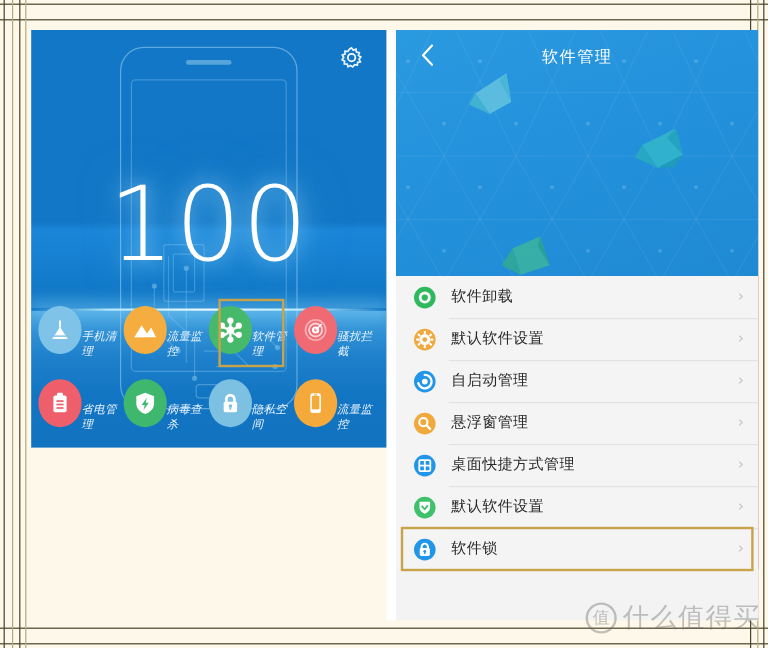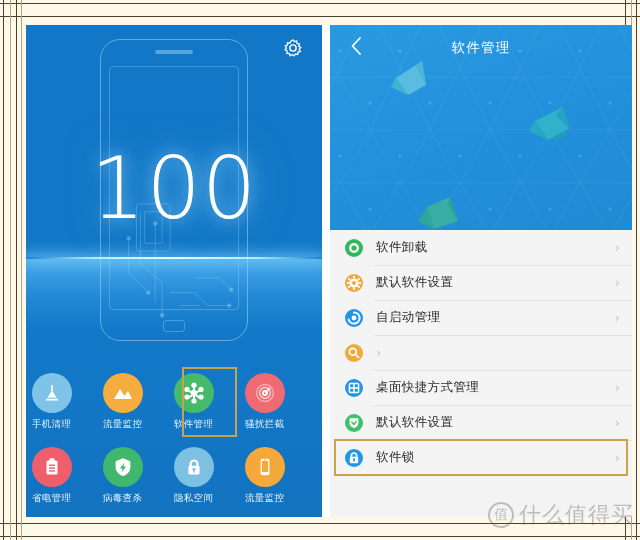--- a/index.html
+++ b/index.html
@@ -19,21 +19,21 @@
   
   .stage {
     position:absolute; left:26px; top:25px;
     width:606px; height:492px;
     display:flex;
   }
 
   
   .left-panel {
     position:relative;
-    width:296px; height:492px;
+    width:296px; height:348px;
     background:linear-gradient(180deg,#1277c6 0%,#1277c6 46%,#1a86d8 48%,#1279c8 62%,#1273c0 100%);
     overflow:hidden;
     flex:0 0 296px;
   }
   
   .scanline {
     position:absolute; left:0; right:0; top:232px; height:2px;
     background:linear-gradient(90deg,rgba(140,225,255,0) 0%,rgba(190,240,255,.95) 22%,#e8fbff 50%,rgba(190,240,255,.95) 78%,rgba(140,225,255,0) 100%);
     box-shadow:0 0 14px 3px rgba(150,225,255,.7);
   }
@@ -78,22 +78,22 @@
   }
 
   
   .icon-grid {
     position:absolute; left:0; right:0; bottom:8px;
     display:grid; grid-template-columns:repeat(4,1fr);
     row-gap:6px; padding:0 6px;
   }
   .grid-cell {
     position:relative;
-    display:flex; flex-direction:column; align-items:flex-start;
-    padding:6px 0 4px; cursor:pointer;
+    display:flex; align-items:flex-end;
+    padding:6px 0 4px; cursor:pointer;font-style:italic;
   }
   .grid-cell.selected::after{
     content:""; position:absolute; left:8px; right:8px; top:0; bottom:-2px;
     border:2px solid #c9a349; pointer-events:none;
   }
   .ic-circle {
     width:40px; height:40px; border-radius:50%;
     display:flex; align-items:center; justify-content:center;
     margin-bottom:5px;
   }
@@ -454,20 +454,21 @@
       </div>
 
       <div class="rp-row">
         <span class="rp-ic">
           <svg width="20" height="20" viewBox="0 0 20 20">
             <circle cx="10" cy="10" r="9" fill="#f0a93c"></circle>
             <circle cx="8.8" cy="8.8" r="3.4" fill="none" stroke="#ffffff" stroke-width="1.7"></circle>
             <path d="M11.4 11.4 L14.4 14.4" stroke="#ffffff" stroke-width="1.9" stroke-linecap="round"></path>
           </svg>
         </span>
+        <span class="rp-text">悬浮窗管理</span>
         <span class="rp-chev">›</span>
       </div>
 
       <div class="rp-row">
         <span class="rp-ic">
           <svg width="20" height="20" viewBox="0 0 20 20">
             <circle cx="10" cy="10" r="9" fill="#2196e8"></circle>
             <g fill="none" stroke="#ffffff" stroke-width="1.5">
               <rect x="5.4" y="5.4" width="9.2" height="9.2" rx="1.2"></rect>
               <path d="M10 5.4 V14.6 M5.4 10 H14.6"></path>

